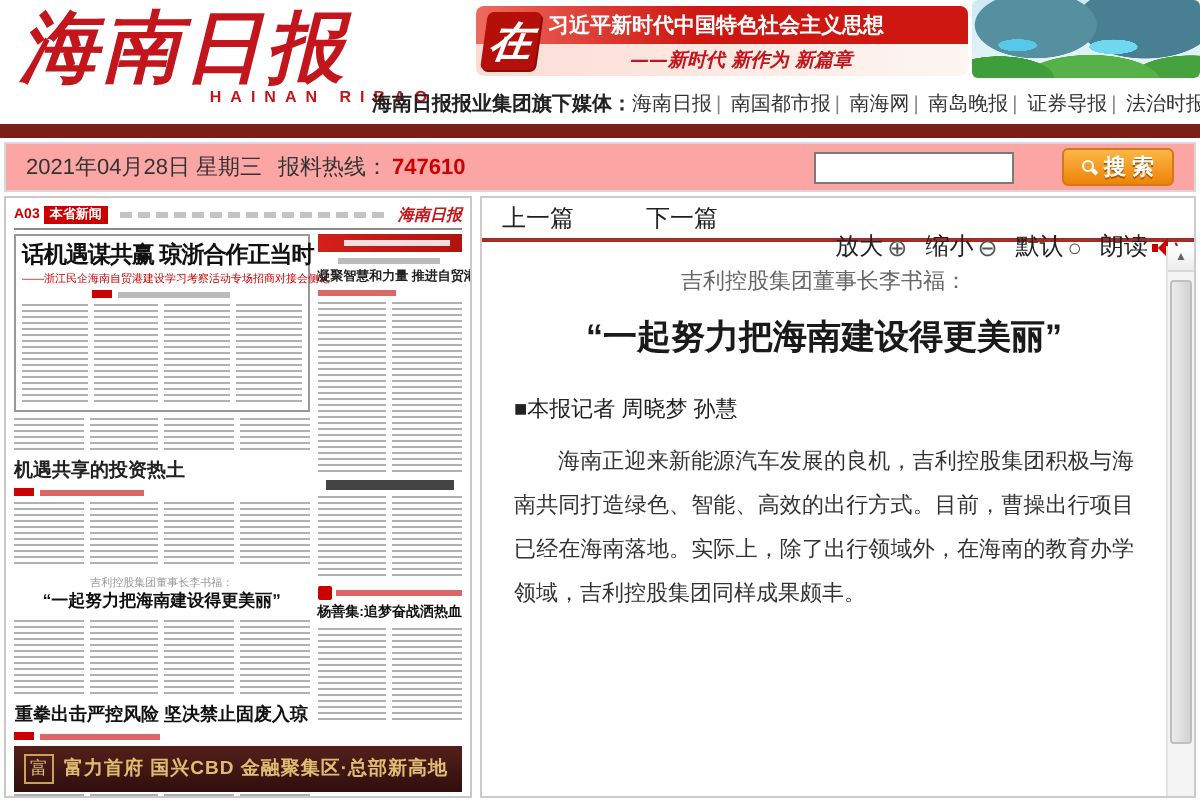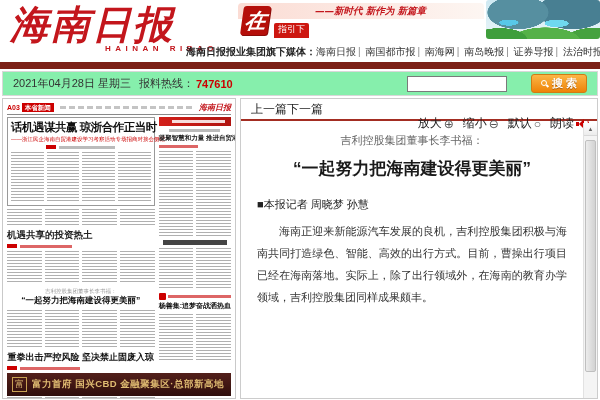--- a/index.html
+++ b/index.html
@@ -42,21 +42,21 @@
 
   #media-bar { position:absolute; left:186px; top:45px; display:flex; align-items:center;
     font-size:10px; color:#444; white-space:nowrap; }
   #media-prefix { font-weight:bold; color:#222; }
   .media-link { color:#333; cursor:pointer; }
   .media-link + .media-link::before { content:"| "; color:#888; margin:0 2px; }
 
   #maroon-bar { position:absolute; left:0; top:62px; width:600px; height:7px; background:#7c2017; }
 
   #date-bar { position:absolute; left:2px; right:2px; top:71px; height:25px;
-    border:1px solid #d8d8d8; background:#86efac; display:flex; align-items:center;
+    border:1px solid #d8d8d8; background:#fca5a5; display:flex; align-items:center;
     padding:0 10px; font-size:11px; color:#333; }
   #hotline-num { color:#c00; font-weight:bold; margin-left:2px; }
   #search-group { margin-left:auto; display:flex; align-items:center; }
   #search-input { width:100px; height:16px; border:1px solid #7a7a7a; background:#fff; }
   #search-btn { margin-left:24px; width:56px; height:19px; border:1px solid #d07b15;
     border-radius:3px; background:linear-gradient(180deg,#fcb646,#ee8308); color:#fff;
     font-size:11px; font-weight:bold; display:flex; align-items:center; justify-content:center;
     gap:3px; text-shadow:0 1px 0 #a85c06; cursor:pointer; }
   .mag { width:8px; height:8px; position:relative; display:inline-block; }
   .mag::before { content:""; position:absolute; top:0; left:0; width:4px; height:4px;
@@ -120,21 +120,21 @@
   .ad-text { color:#e0bc72; font-size:9.5px; font-weight:bold; letter-spacing:.5px; white-space:nowrap; }
   .ad-fline { margin-left:auto; width:26px; height:9px;
     background:repeating-linear-gradient(180deg,#caa45a 0 1px,transparent 1px 3px); }
 
   
   #article { position:absolute; left:240px; top:98px; width:358px; height:301px;
     border:1px solid #ccc; background:#fff; }
   #toolbar { height:22px; border-bottom:2px solid #a32d22; display:flex; align-items:center;
     padding:0 10px; font-size:12px; color:#222; }
   .tb-tab { cursor:pointer; }
-  #tb-prev { }
+  #tb-prev { margin-right:36px; }
   #tb-right { margin-left:auto; display:flex; align-items:center;margin-top:29px; }
   .tb-ctl { display:flex; align-items:center; gap:2px; margin-left:9px; cursor:pointer; }
   .tb-icon { font-size:12px; color:#555; line-height:1; }
   .speaker { position:relative; width:11px; height:11px; display:inline-block; }
   .speaker::before { content:""; position:absolute; left:0; top:3.5px; width:3px; height:4px;
     background:#c00; }
   .speaker::after { content:""; position:absolute; left:2.5px; top:0.5px; width:0; height:0;
     border:5px solid transparent; border-right:5.5px solid #c00; border-left:0; }
   .spk-wave { position:absolute; left:8.5px; top:2px; width:4px; height:7px;
     border:1.2px solid #c00; border-left:none; border-top-right-radius:6px;
@@ -159,20 +159,21 @@
 </style>
 </head>
 <body>
 
 <div id="logo">
   <div id="logo-title">海南日报</div>
   <div id="logo-sub">HAINAN RIBAO</div>
 </div>
 
 <div id="banner">
+  <div id="banner-row1">习近平新时代中国特色社会主义思想</div>
   <div id="banner-row2">
     <span id="banner-guide">指引下</span>
     <span id="banner-slogan">——新时代 新作为 新篇章</span>
   </div>
   <div id="banner-big">在</div>
 </div>
 
 <div id="mountains"></div>
 
 <div id="media-bar">

